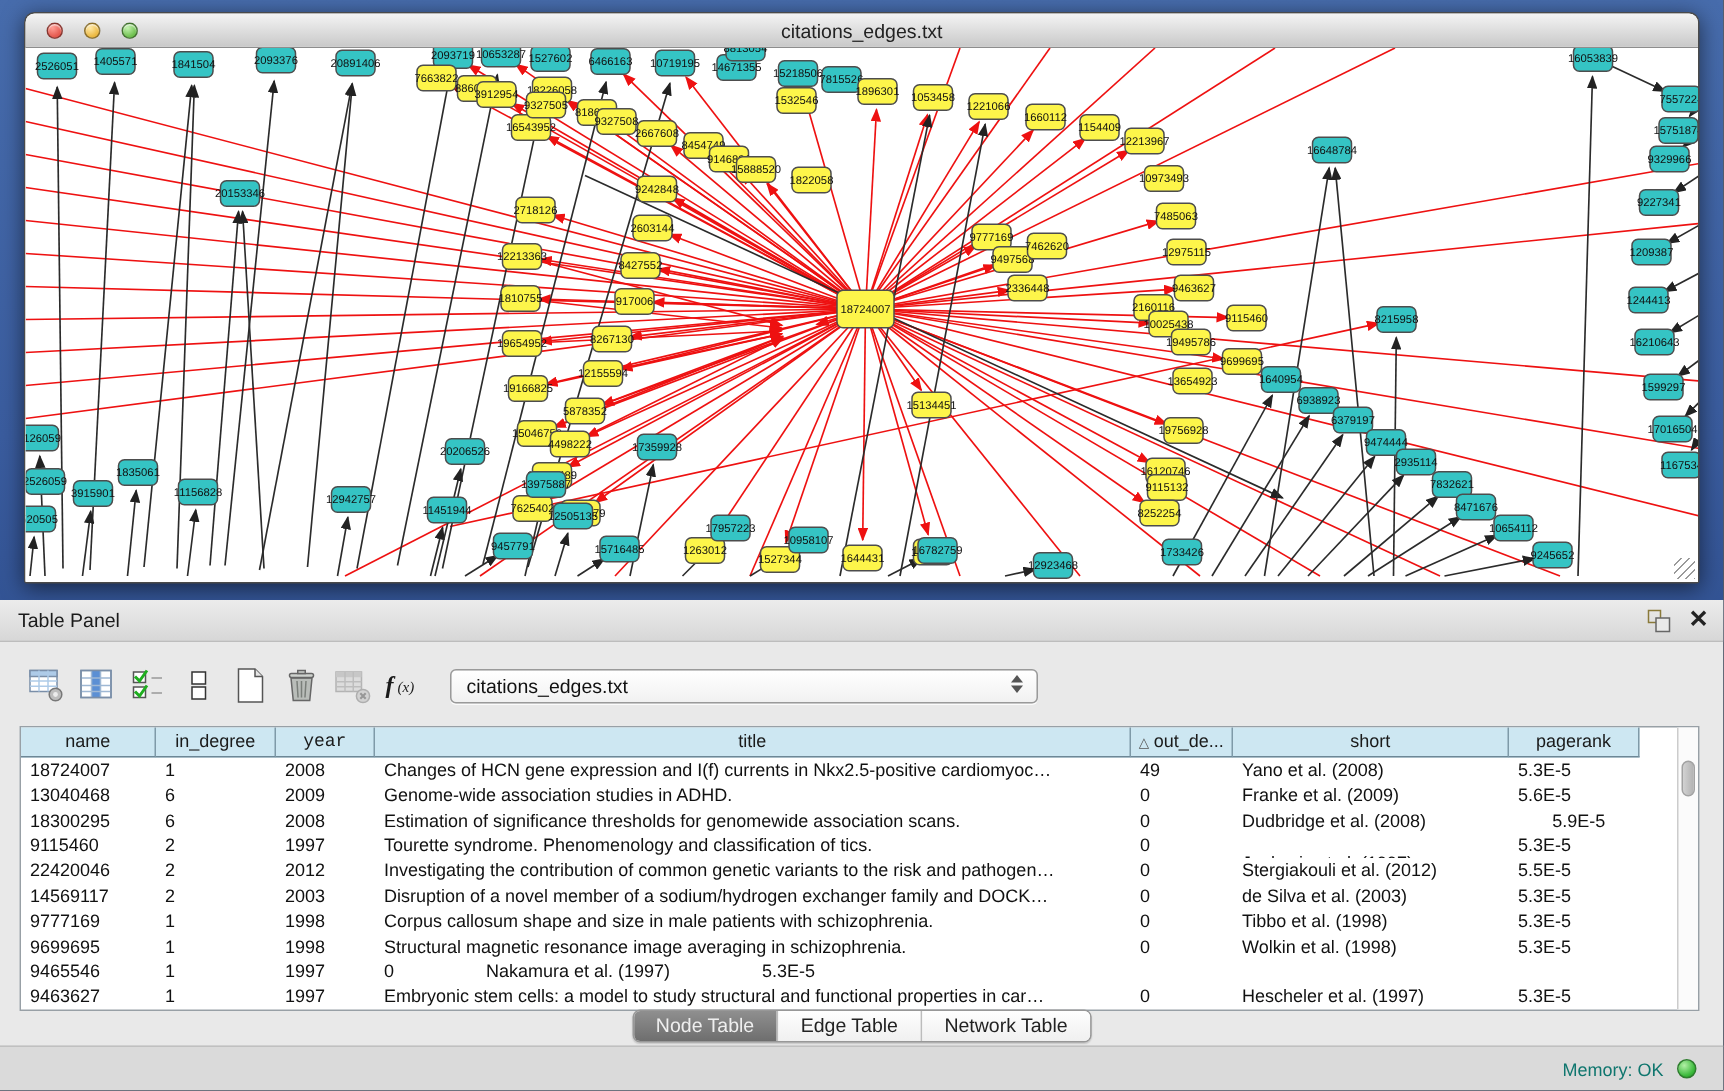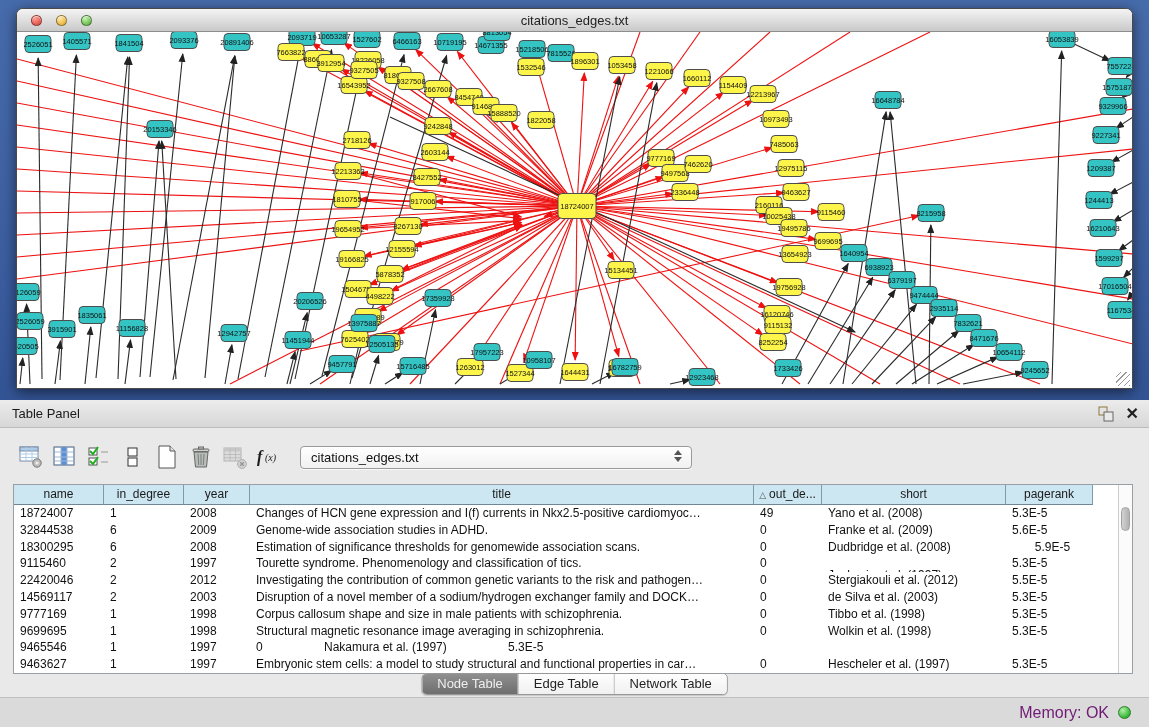--- a/index.html
+++ b/index.html
@@ -55,21 +55,21 @@
     background:linear-gradient(90deg,#d2d2d2,#b2b2b2);border:1px solid #a2a2a2;}
   .tabs{position:absolute;top:273px;left:50%;transform:translateX(-50%);display:flex;
     border:1px solid #989898;border-radius:5px;overflow:hidden;background:#fff;
     box-shadow:0 1px 1px rgba(0,0,0,.15);}
   .tab{height:20px;line-height:20px;padding:0 15px;font-size:13px;color:#222;
     background:linear-gradient(#fefefe,#f0f0f0);border-left:1px solid #bcbcbc;cursor:pointer;}
   .tab:first-child{border-left:none;}
   .tab.active{background:linear-gradient(#8f8f8f,#6e6e6e);color:#efefef;}
   .statusbar{position:absolute;left:0;bottom:0;width:100%;height:30px;
     border-top:1px solid #c0c0c0;background:#dadada;}
-  .statusbar .mem{position:absolute;right:40px;top:0;font-size:16px;color:#701a75;line-height:30px;}
+  .statusbar .mem{position:absolute;right:40px;top:0;font-size:12px;color:#0f766e;line-height:30px;}
   .statusbar .dot{position:absolute;right:18px;top:8px;width:13px;height:13px;border-radius:50%;
     border:1px solid #2e7d2e;background:radial-gradient(circle at 35% 30%,#b2f0a6,#3cba3c 65%,#1f8f1f);}
 </style>
 </head>
 <body>
 
 <div class="screen">
 
   <div class="gwin">
     <div class="titlebar">
@@ -799,38 +799,38 @@
             <i class="up"></i>
             <i class="down"></i>
           </span>
         </span>
       </div>
 
     <div class="dtable">
       <div class="thead" id="thead">
           <div class="th" style="width: 90px;">name</div>
           <div class="th" style="width: 80px;">in_degree</div>
-          <div class="th" style="width: 66px;">year</div>
+          <div class="th" style="width: 66px; font-family: Liberation Mono, monospace;">year</div>
           <div class="th" style="width: 504px;">title</div>
           <div class="th" style="width: 68px;"><span class="sortglyph">△</span>out_de...</div>
           <div class="th" style="width: 184px;">short</div>
           <div class="th" style="width: 87px;">pagerank</div>
         </div>
       <div id="tbody">
           <div class="trow">
             <div class="td" style="width: 90px;">18724007</div>
             <div class="td" style="width: 80px;">1</div>
             <div class="td" style="width: 66px;">2008</div>
             <div class="td" style="width: 504px;">Changes of HCN gene expression and I(f) currents in Nkx2.5-positive cardiomyoc…</div>
             <div class="td" style="width: 68px;">49</div>
             <div class="td" style="width: 184px;">Yano et al. (2008)</div>
             <div class="td" style="width: 87px;">5.3E-5</div>
           </div>
           <div class="trow">
-            <div class="td" style="width: 90px;">32844538</div>
+            <div class="td" style="width: 90px;">13040468</div>
             <div class="td" style="width: 80px;">6</div>
             <div class="td" style="width: 66px;">2009</div>
             <div class="td" style="width: 504px;">Genome-wide association studies in ADHD.</div>
             <div class="td" style="width: 68px;">0</div>
             <div class="td" style="width: 184px;">Franke et al. (2009)</div>
             <div class="td" style="width: 87px;">5.6E-5</div>
           </div>
           <div class="trow">
             <div class="td" style="width: 90px;">18300295</div>
             <div class="td" style="width: 80px;">6</div>

